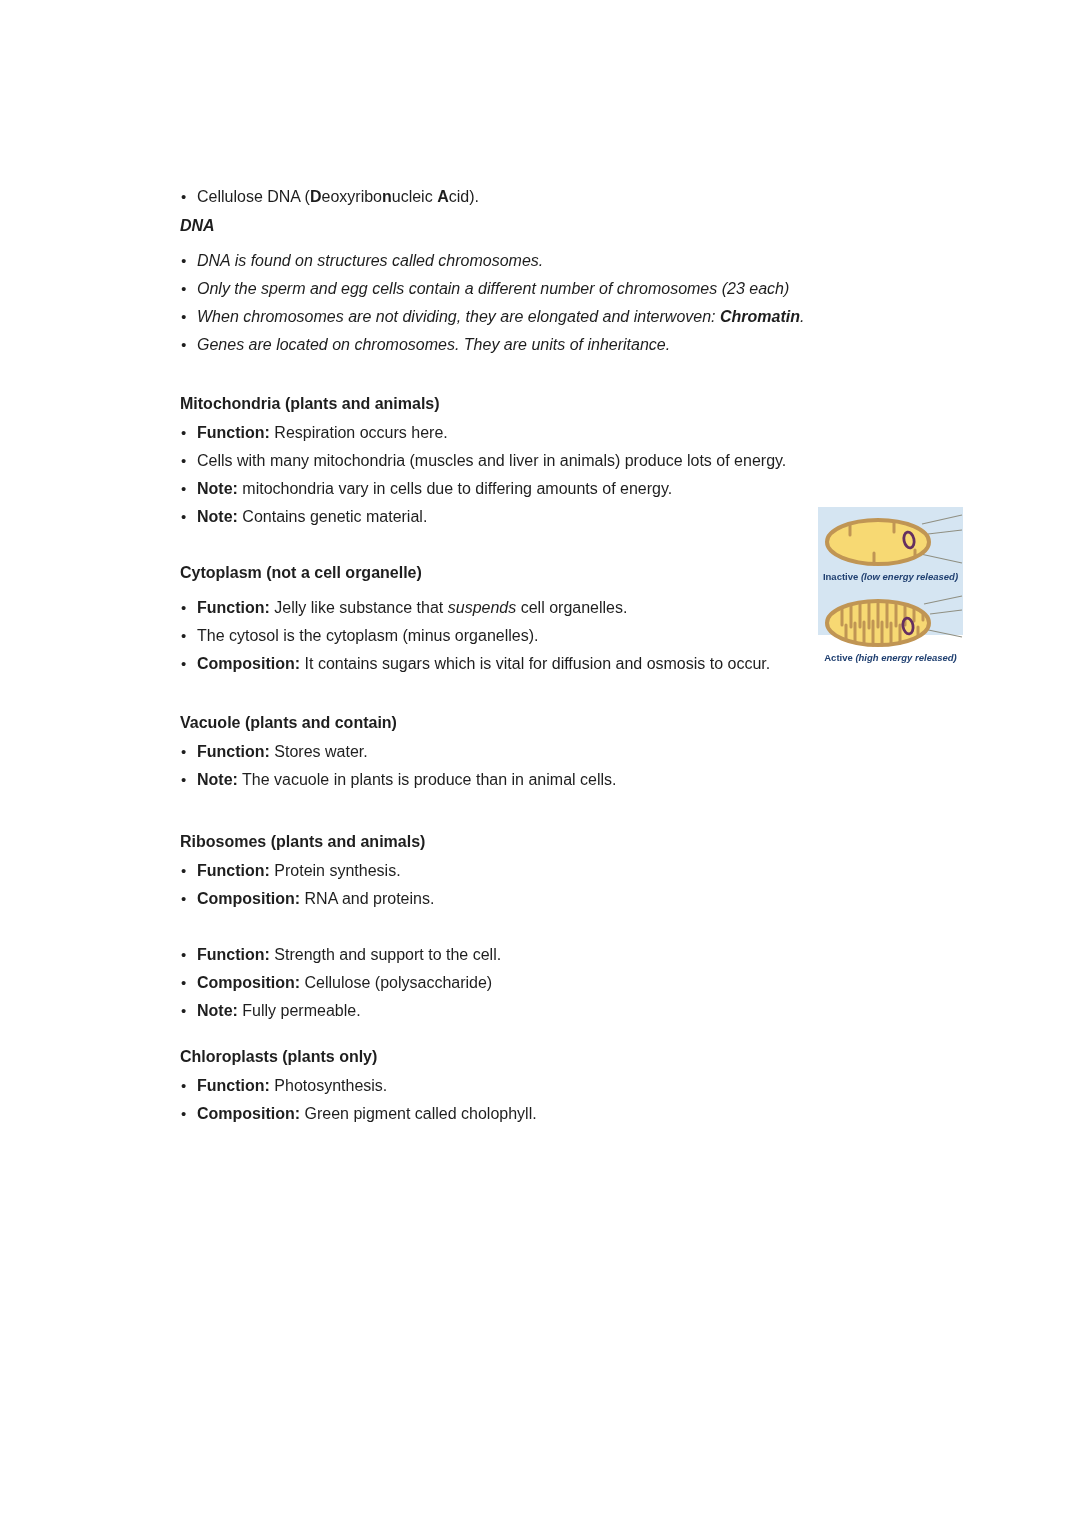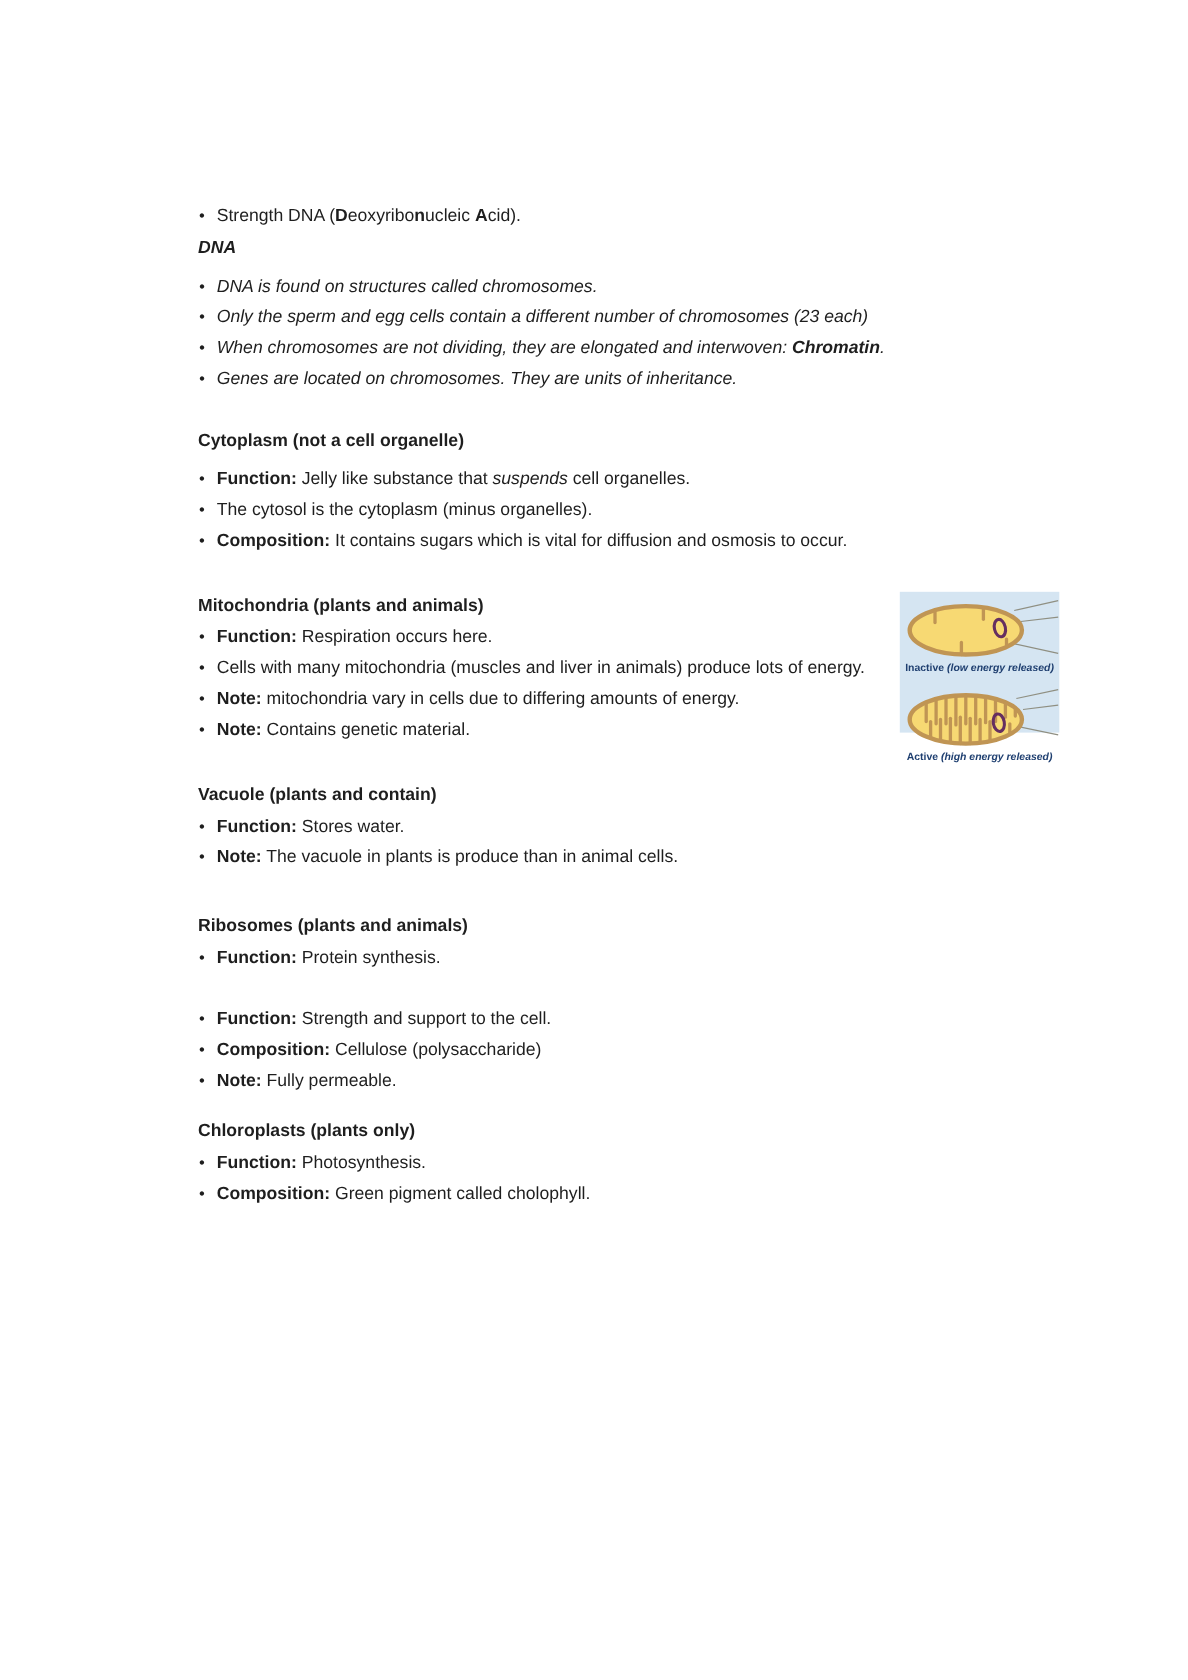--- a/index.html
+++ b/index.html
@@ -58,21 +58,21 @@
     line-height: 21px;
     color: #1e1e1e;
   }
   .bold { font-weight: 700; }
   .italic { font-style: italic; }
 
   
   .figure {
     position: absolute;
     left: 818px;
-    top: 538px;
+    top: 507px;
     width: 145px;
     height: 128px;
     background: var(--fig-background, #d5e5f2);
   }
   .figure svg {
     display: block;
     width: 145px;
     height: 56px;
   }
   .fig-svg-top { margin-top: 6px; }
@@ -108,50 +108,51 @@
     stroke-width: 2.8;
   }
 </style>
 </head>
 <body>
 
 <div class="page">
 
   <div class="content">
       <section class="section sec-intro">
-        <div class="bullet"><span>Strength DNA (</span><span class="bold">D</span><span>eoxyribo</span><span class="bold">n</span><span>ucleic </span><span class="bold">A</span><span>cid).</span></div>
+        <div class="bullet"><span>Cellulose DNA (</span><span class="bold">D</span><span>eoxyribo</span><span class="bold">n</span><span>ucleic </span><span class="bold">A</span><span>cid).</span></div>
       </section>
       <section class="section sec-dna loose">
         <div class="heading">DNA</div>
         <div class="bullet"><span>DNA is found on structures called chromosomes.</span></div>
         <div class="bullet"><span>Only the sperm and egg cells contain a different number of chromosomes (23 each)</span></div>
         <div class="bullet"><span>When chromosomes are not dividing, they are elongated and interwoven: </span><span class="bold">Chromatin</span><span>.</span></div>
         <div class="bullet"><span>Genes are located on chromosomes. They are units of inheritance.</span></div>
       </section>
-      <section class="section sec-cytoplasm loose">
-        <div class="heading">Cytoplasm (not a cell organelle)</div>
-        <div class="bullet"><span class="bold">Function:</span><span> Jelly like substance that </span><span class="italic">suspends</span><span> cell organelles.</span></div>
-        <div class="bullet"><span>The cytosol is the cytoplasm (minus organelles).</span></div>
-        <div class="bullet"><span class="bold">Composition:</span><span> It contains sugars which is vital for diffusion and osmosis to occur.</span></div>
-      </section>
       <section class="section sec-mitochondria tight">
         <div class="heading">Mitochondria (plants and animals)</div>
         <div class="bullet"><span class="bold">Function:</span><span> Respiration occurs here.</span></div>
         <div class="bullet"><span>Cells with many mitochondria (muscles and liver in animals) produce lots of energy.</span></div>
         <div class="bullet"><span class="bold">Note:</span><span> mitochondria vary in cells due to differing amounts of energy.</span></div>
         <div class="bullet"><span class="bold">Note:</span><span> Contains genetic material.</span></div>
       </section>
+      <section class="section sec-cytoplasm loose">
+        <div class="heading">Cytoplasm (not a cell organelle)</div>
+        <div class="bullet"><span class="bold">Function:</span><span> Jelly like substance that </span><span class="italic">suspends</span><span> cell organelles.</span></div>
+        <div class="bullet"><span>The cytosol is the cytoplasm (minus organelles).</span></div>
+        <div class="bullet"><span class="bold">Composition:</span><span> It contains sugars which is vital for diffusion and osmosis to occur.</span></div>
+      </section>
       <section class="section sec-vacuole tight">
         <div class="heading">Vacuole (plants and contain)</div>
         <div class="bullet"><span class="bold">Function:</span><span> Stores water.</span></div>
         <div class="bullet"><span class="bold">Note:</span><span> The vacuole in plants is produce than in animal cells.</span></div>
       </section>
       <section class="section sec-ribosomes tight">
         <div class="heading">Ribosomes (plants and animals)</div>
         <div class="bullet"><span class="bold">Function:</span><span> Protein synthesis.</span></div>
+        <div class="bullet"><span class="bold">Composition:</span><span> RNA and proteins.</span></div>
       </section>
       <section class="section sec-cellwall tight">
         <div class="bullet"><span class="bold">Function:</span><span> Strength and support to the cell.</span></div>
         <div class="bullet"><span class="bold">Composition:</span><span> Cellulose (polysaccharide)</span></div>
         <div class="bullet"><span class="bold">Note:</span><span> Fully permeable.</span></div>
       </section>
       <section class="section sec-chloroplasts tight">
         <div class="heading">Chloroplasts (plants only)</div>
         <div class="bullet"><span class="bold">Function:</span><span> Photosynthesis.</span></div>
         <div class="bullet"><span class="bold">Composition:</span><span> Green pigment called cholophyll.</span></div>

